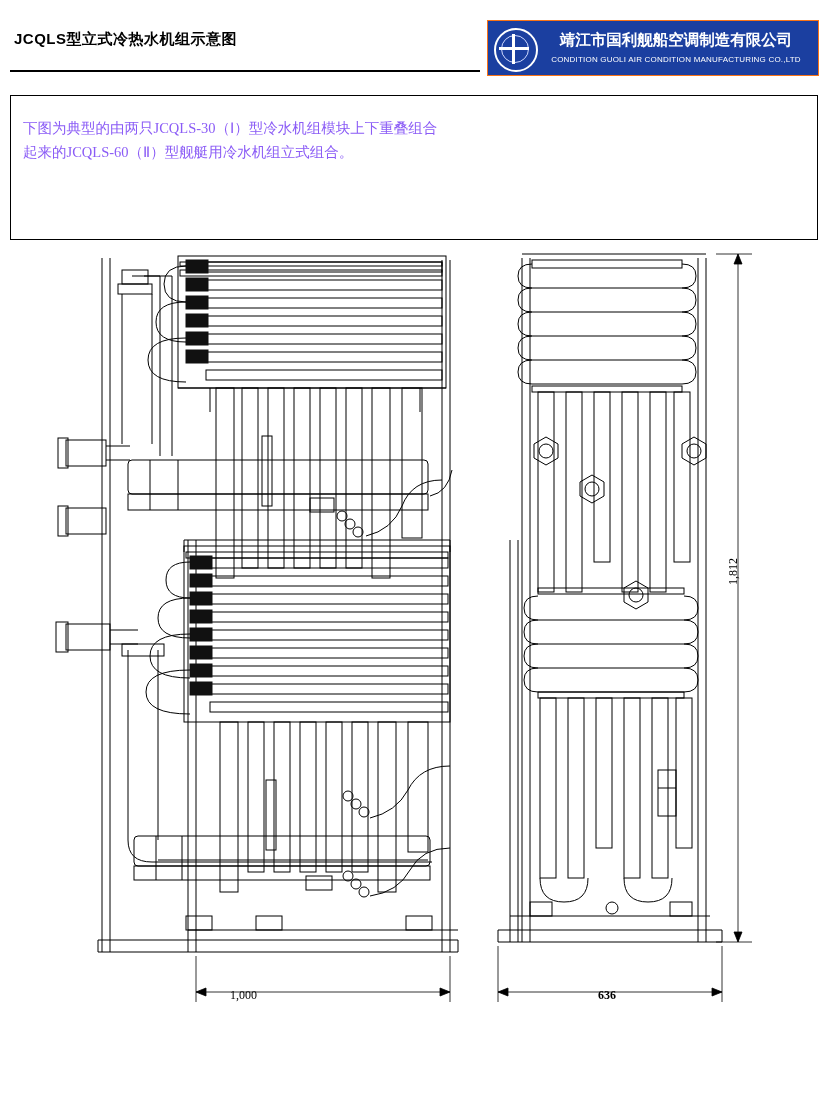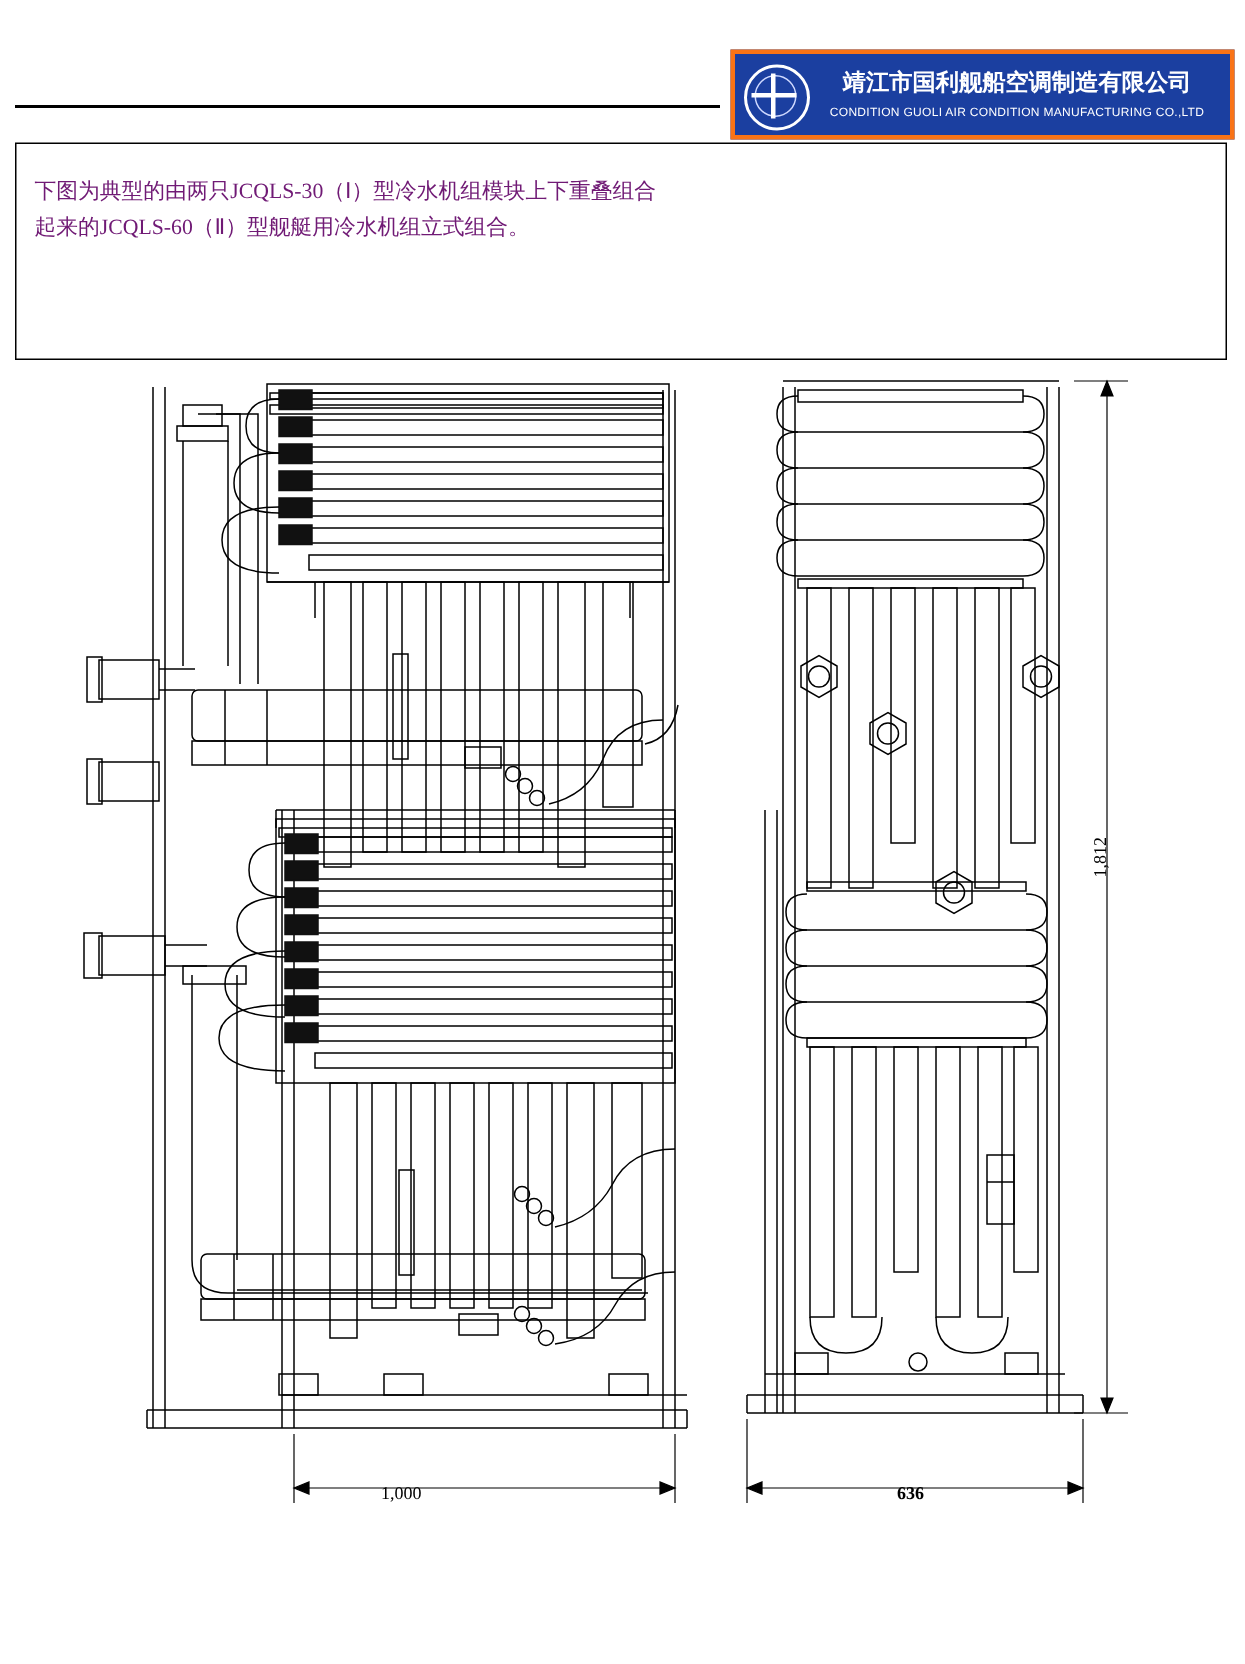--- a/index.html
+++ b/index.html
@@ -39,25 +39,25 @@
     top: 70px;
     width: 470px;
     height: 2px;
     background: #000;
   }
 
   
   #company-banner {
     position: absolute;
     left: 487px;
-    top: 33px;
+    top: 20px;
     width: 330px;
     height: 54px;
     background: #1b3fa0;
-    border: 3px solid #f97316;
+    border: 1px solid #f97316;
     overflow: hidden;
   }
   #company-logo {
     position: absolute;
     left: 6px;
     top: 7px;
     width: 40px;
     height: 40px;
     border-radius: 50%;
     background: #1b3fa0;
@@ -124,21 +124,21 @@
     background: #fff;
   }
   #description-text {
     position: absolute;
     left: 12px;
     top: 20px;
     width: 420px;
     font-family: "Liberation Serif", serif;
     font-size: 14.5px;
     line-height: 24px;
-    color: #701a75;
+    color: #8b5cf6;
     white-space: pre-line;
   }
 
   
   #drawing-area {
     position: absolute;
     left: 10px;
     top: 240px;
     width: 808px;
     height: 800px;
@@ -149,33 +149,34 @@
     top: 0;
   }
 
   .dim-label {
     position: absolute;
     font-family: "Liberation Serif", serif;
     font-size: 12px;
     color: #000;
     white-space: nowrap;
   }
-  #dim-width-left-label { left: 244px; top: 748px; }
+  #dim-width-left-label { left: 220px; top: 748px; }
   #dim-width-right-label { left: 588px; top: 748px; font-weight: bold; }
   #dim-height-label {
     left: 716px;
     top: 345px;
     transform: rotate(-90deg);
     transform-origin: left top;
   }
 </style>
 </head>
 <body>
 
 <div id="header">
+  <div id="page-title">JCQLS型立式冷热水机组示意图</div>
   <div id="title-rule"></div>
 
   <div id="company-banner">
     <div id="company-logo">
       <div class="ring"></div>
       <div class="bar"></div>
       <div class="bar2"></div>
     </div>
     <div id="company-name-cn">靖江市国利舰船空调制造有限公司</div>
     <div id="company-name-en">CONDITION GUOLI AIR CONDITION MANUFACTURING CO.,LTD</div>

